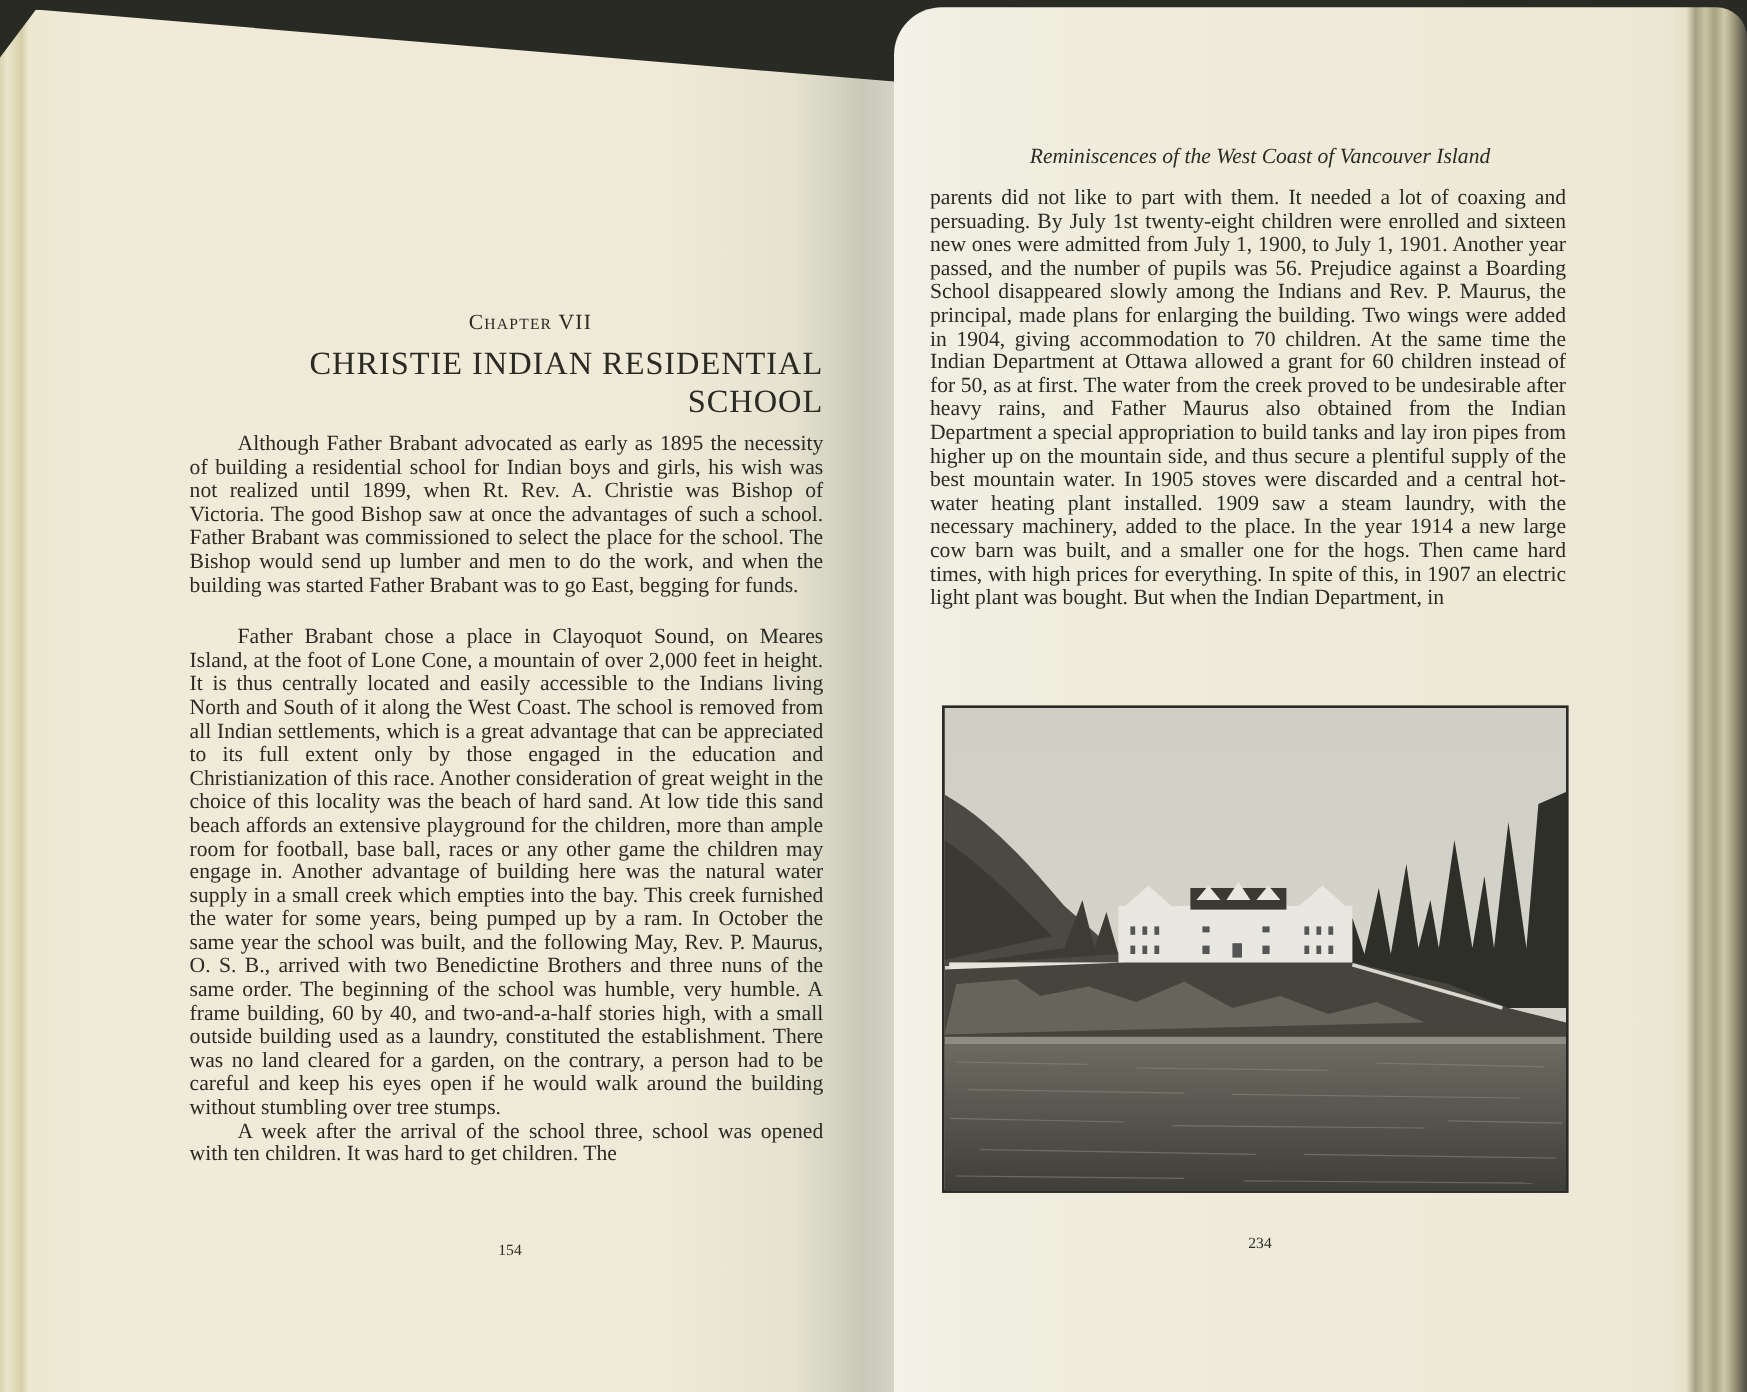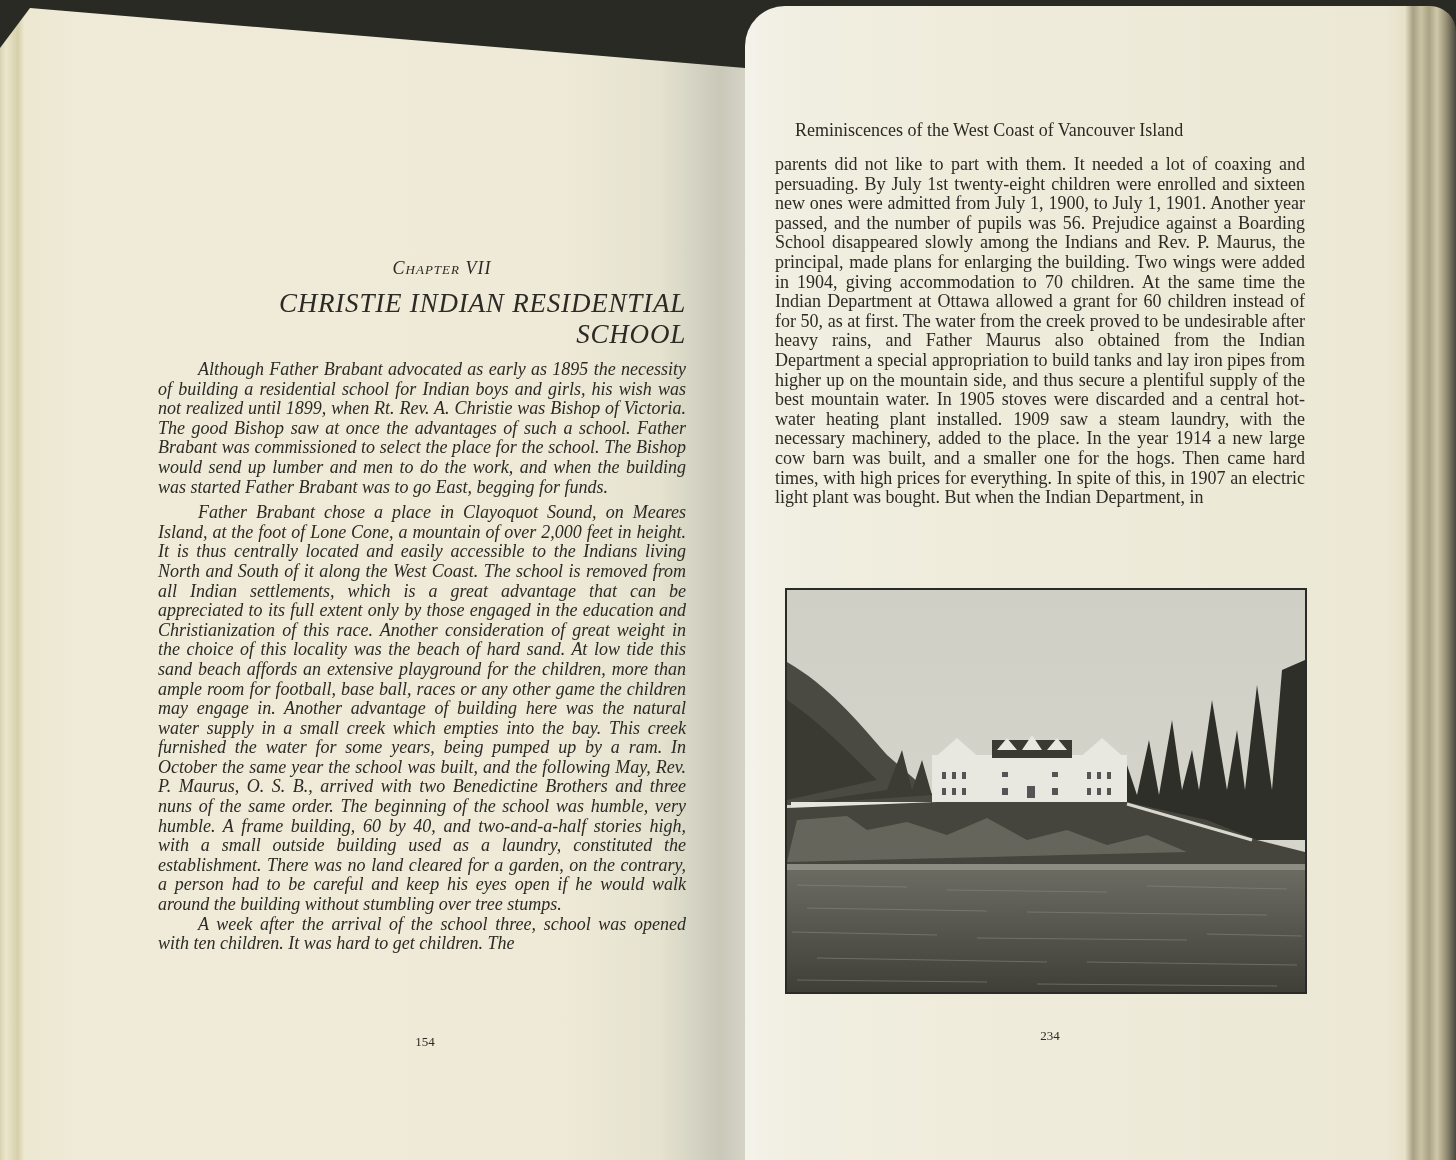--- a/index.html
+++ b/index.html
@@ -17,37 +17,37 @@
       border-top-left-radius: 26px;
       clip-path: polygon(0 40px, 30px 0, 100% 60px, 100% 100%, 0 100%);
     }
     .page-right {
       position: absolute; left: 745px; top: 6px; width: 711px; height: 1160px;
       background: linear-gradient(90deg, #f4f3ea 0px, #f1efe2 40px, #efecdc 200px, #ece8d5 640px, #e6e1c8 660px, #a7a085 668px, #c9c2a3 676px, #a9a283 684px, #cfc8aa 692px, #9e977a 700px, #4a4a40 711px);
       border-top-left-radius: 40px;
       border-top-right-radius: 26px;
     }
     .page-content { position: absolute; }
-    .left-content { left: 158px; top: 258px; width: 528px; font-style: italic; }
+    .left-content { left: 158px; top: 258px; width: 528px; }
     .right-content { left: 775px; top: 120px; width: 530px; }
     .chapter-num {
       text-align: center; font-size: 18px; letter-spacing: 1px; margin-left: 40px;
       font-variant: small-caps;
     }
     .chapter-title {
       text-align: right; font-size: 27px; letter-spacing: 0.8px; margin: 9px 0 10px 40px;
     }
     .para {
       font-size: 18px; line-height: 19.6px; text-align: justify; margin: 0;
       text-indent: 40px;
     }
-    .para + .para { margin-top: 6px; }
+    .para + .para { margin-top: 24px; }
     .para.no-indent { text-indent: 0; }
     .running-head {
-      font-size: 18px; margin: 0 0 14px 20px;
+      font-style: italic; font-size: 18px; text-align: center; margin: 0 0 14px 20px;
     }
     .page-num { position: absolute; font-size: 13px; text-align: center; width: 60px; }
     .pn-left { left: 395px; top: 1034px; }
     .pn-right { left: 1020px; top: 1028px; }
     .figure {
       position: absolute; left: 785px; top: 588px; width: 518px; height: 402px;
       border: 2px solid #2a2a26; background: #3d3d36; overflow: hidden;
     }
     .figure svg { display: block; }
     .caption {

